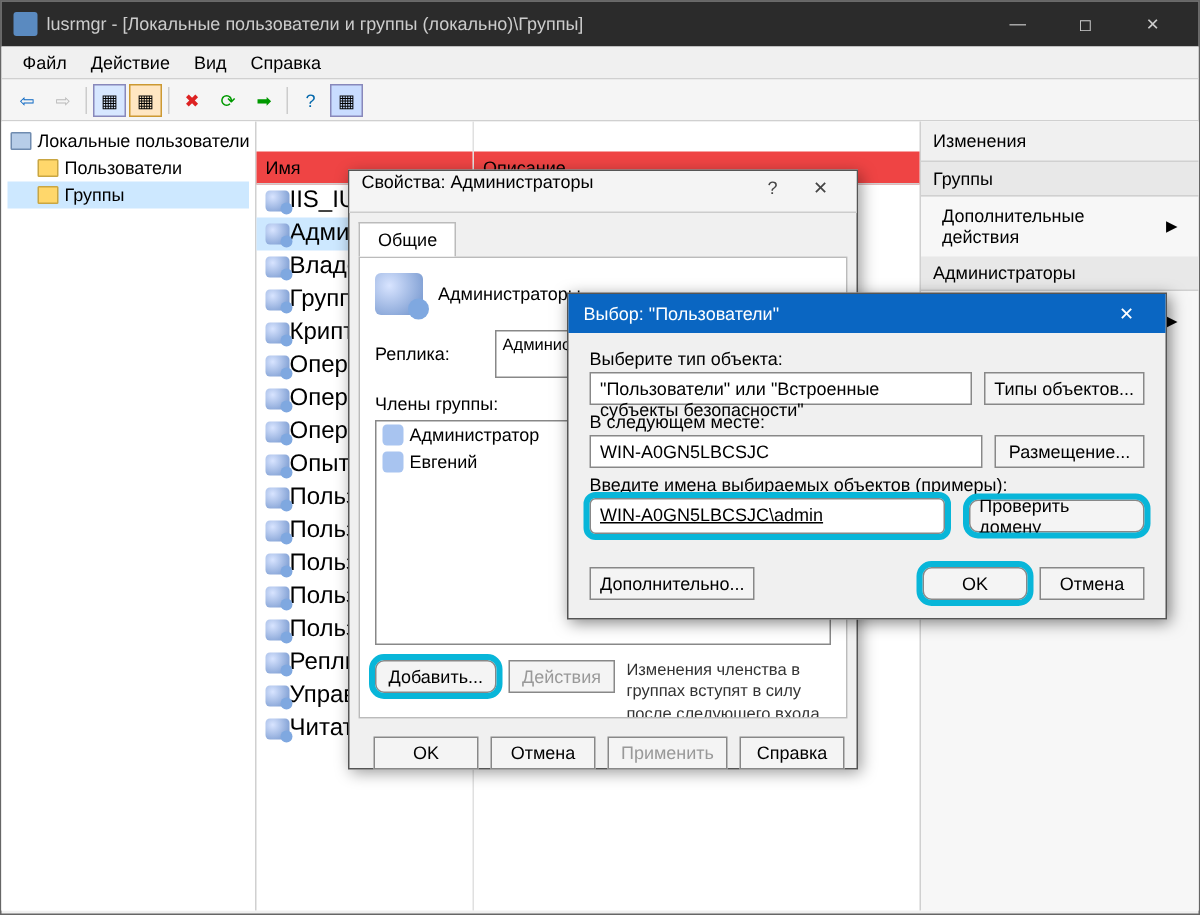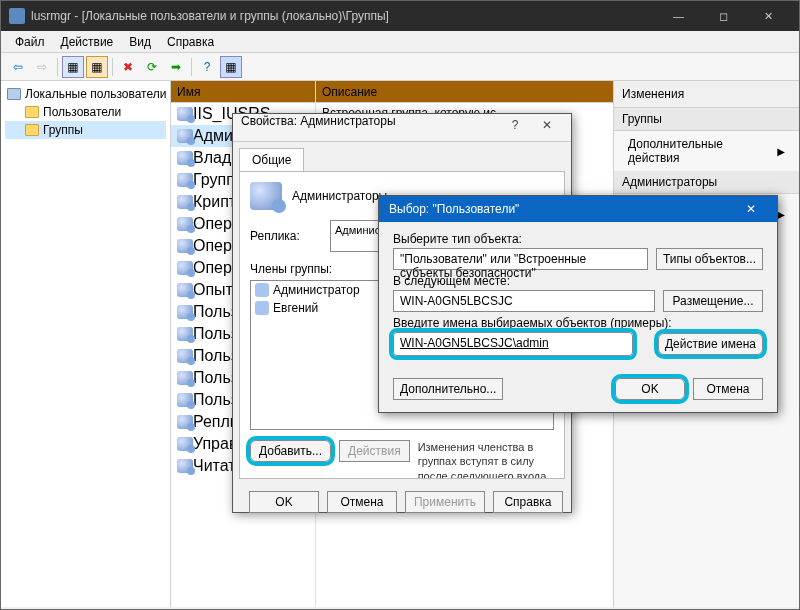--- a/index.html
+++ b/index.html
@@ -24,21 +24,21 @@
     .tree-panel { width: 170px; border-right: 1px solid #d0d0d0; background: #fff; font-size: 12px; padding: 4px; }
     .tree-item { display: flex; align-items: center; padding: 2px 4px 2px 2px; gap: 4px; white-space: nowrap; overflow: hidden; }
     .tree-item.child { padding-left: 20px; }
     .tree-item.selected { background: #cde8ff; }
     .tree-icon { width: 14px; height: 12px; background: #ffd76b; border: 1px solid #c9a642; border-radius: 1px; flex-shrink: 0; }
     .tree-icon.root { background: #b7cde8; border-color: #6f8baf; }
     
     .list-panel { flex: 1; display: flex; border-right: 1px solid #d0d0d0; }
     .list-left { width: 145px; border-right: 1px solid #e0e0e0; }
     .list-right { flex: 1; }
-    .list-header { height: 22px; border-bottom: 1px solid #d0d0d0; display: flex; align-items: center; padding: 0 6px; font-size: 12px; background: #a16207; }
+    .list-header { height: 22px; border-bottom: 1px solid #d0d0d0; display: flex; align-items: center; padding: 0 6px; font-size: 12px; background: #ef4444; margin-top: 20px; }
     .list-row { display: flex; align-items: center; padding: 2px 6px; font-size: 16px; gap: 0; }
     .list-row.sel { background: #cde8ff; }
     .grp-icon { width: 16px; height: 14px; flex-shrink:0; background: radial-gradient(circle at 30% 30%, #d8e4ff, #6b8fc9); border-radius: 3px; position: relative; }
     .grp-icon::after { content:""; position:absolute; right:-2px; bottom:-2px; width:8px; height:8px; background:#7fa8e0; border-radius:50%; }
     .desc-text { font-size: 12px; padding: 3px 6px; white-space: nowrap; overflow: hidden; text-overflow: ellipsis; }
     
     .actions-panel { width: 185px; background: #f7f7f7; font-size: 12px; }
     .actions-header { background: #f0f0f0; padding: 6px 8px; font-weight: 400; border-bottom: 1px solid #d0d0d0; }
     .actions-section { background: #e8e8e8; padding: 4px 8px; border-bottom: 1px solid #d0d0d0; }
     .actions-link { padding: 6px 14px; display: flex; justify-content: space-between; align-items: center; }
@@ -290,21 +290,21 @@
     <div class="sel-row">
       <div class="sel-field">WIN-A0GN5LBCSJC</div>
       <div class="sel-btn">Размещение...</div>
     </div>
     <div class="sel-lbl">
        <span>Введите имена выбираемых объектов (примеры):</span>
     </div>
     <div class="sel-row">
       <div class="obj-input hl">WIN-A0GN5LBCSJC\admin</div>
       <div style="flex:1"></div>
-      <div class="sel-btn hl">Действие имена</div>
+      <div class="sel-btn hl">Проверить домену</div>
     </div>
   </div>
   <div class="sel-footer">
     <div class="left">
       <div class="sel-btn" style="min-width:auto">Дополнительно...</div>
     </div>
     <div class="sel-btn hl" style="min-width:70px;margin-right:8px">OK</div>
     <div class="sel-btn" style="min-width:70px">Отмена</div>
   </div>
 </div>

